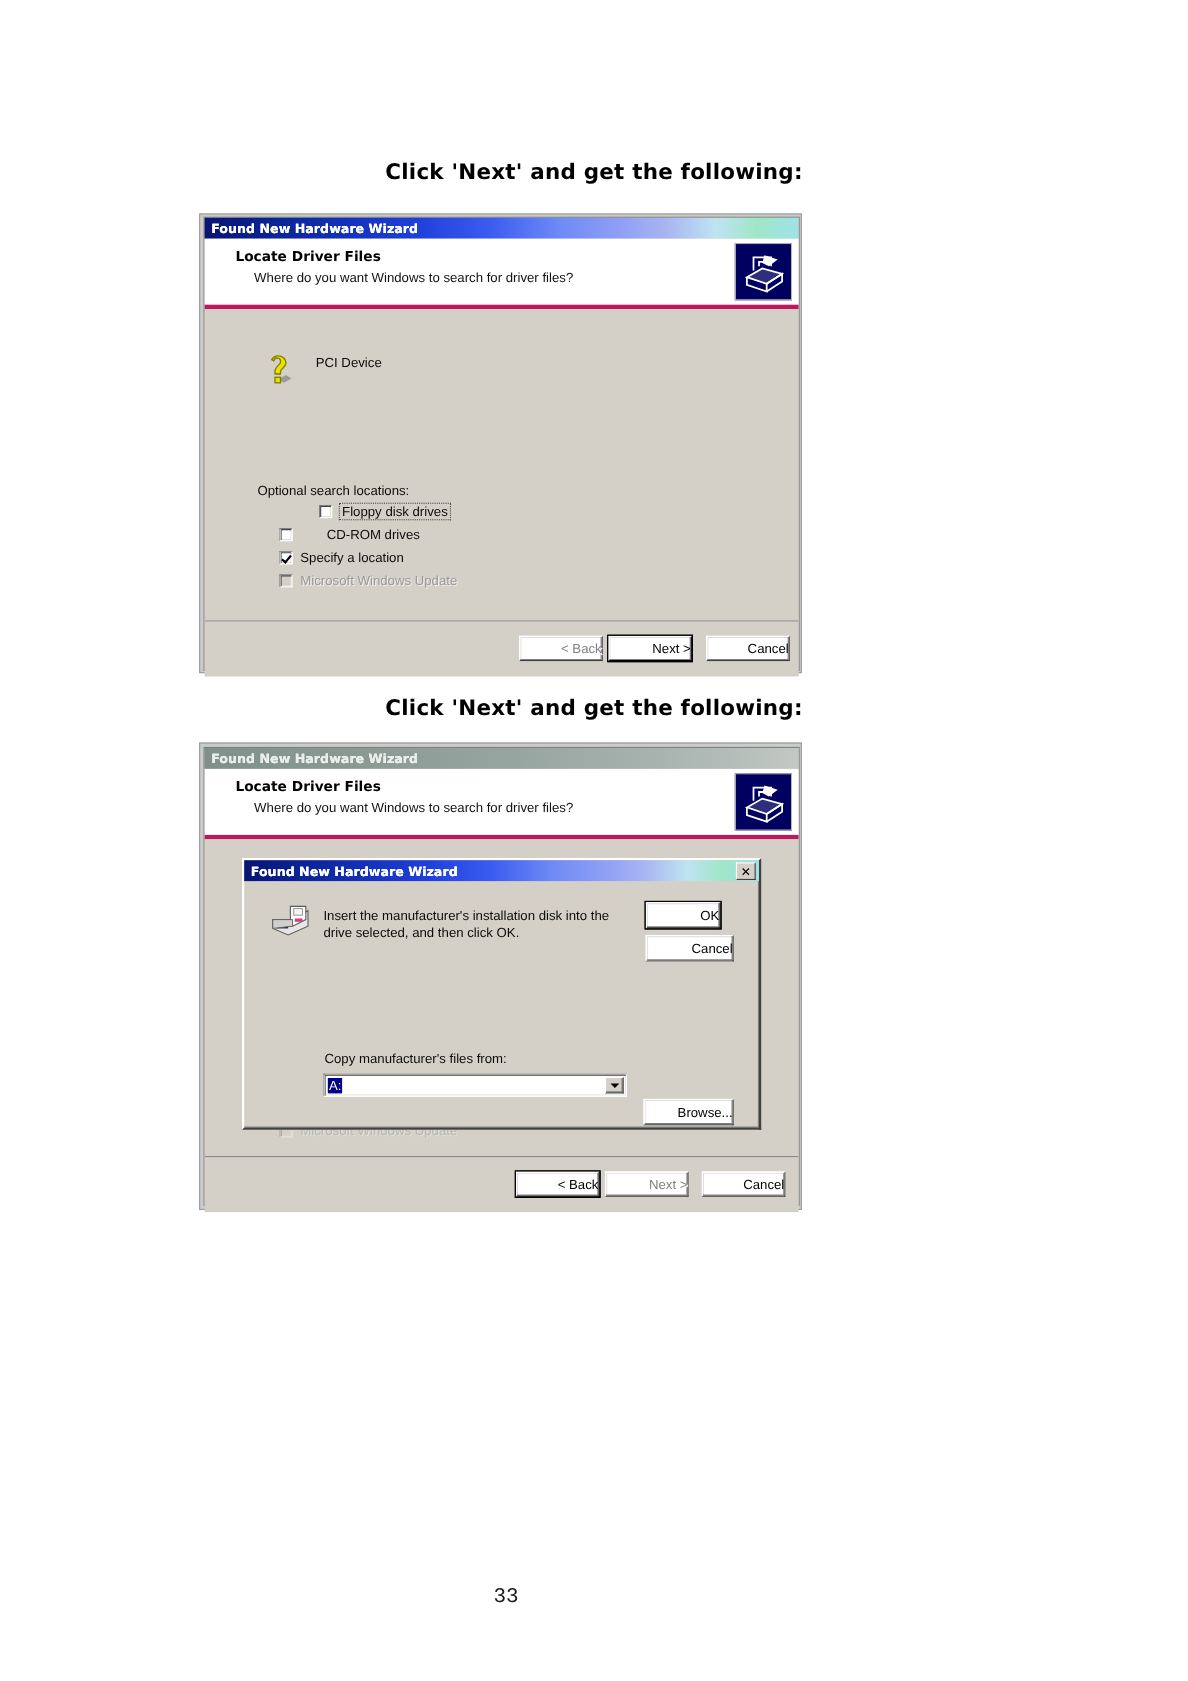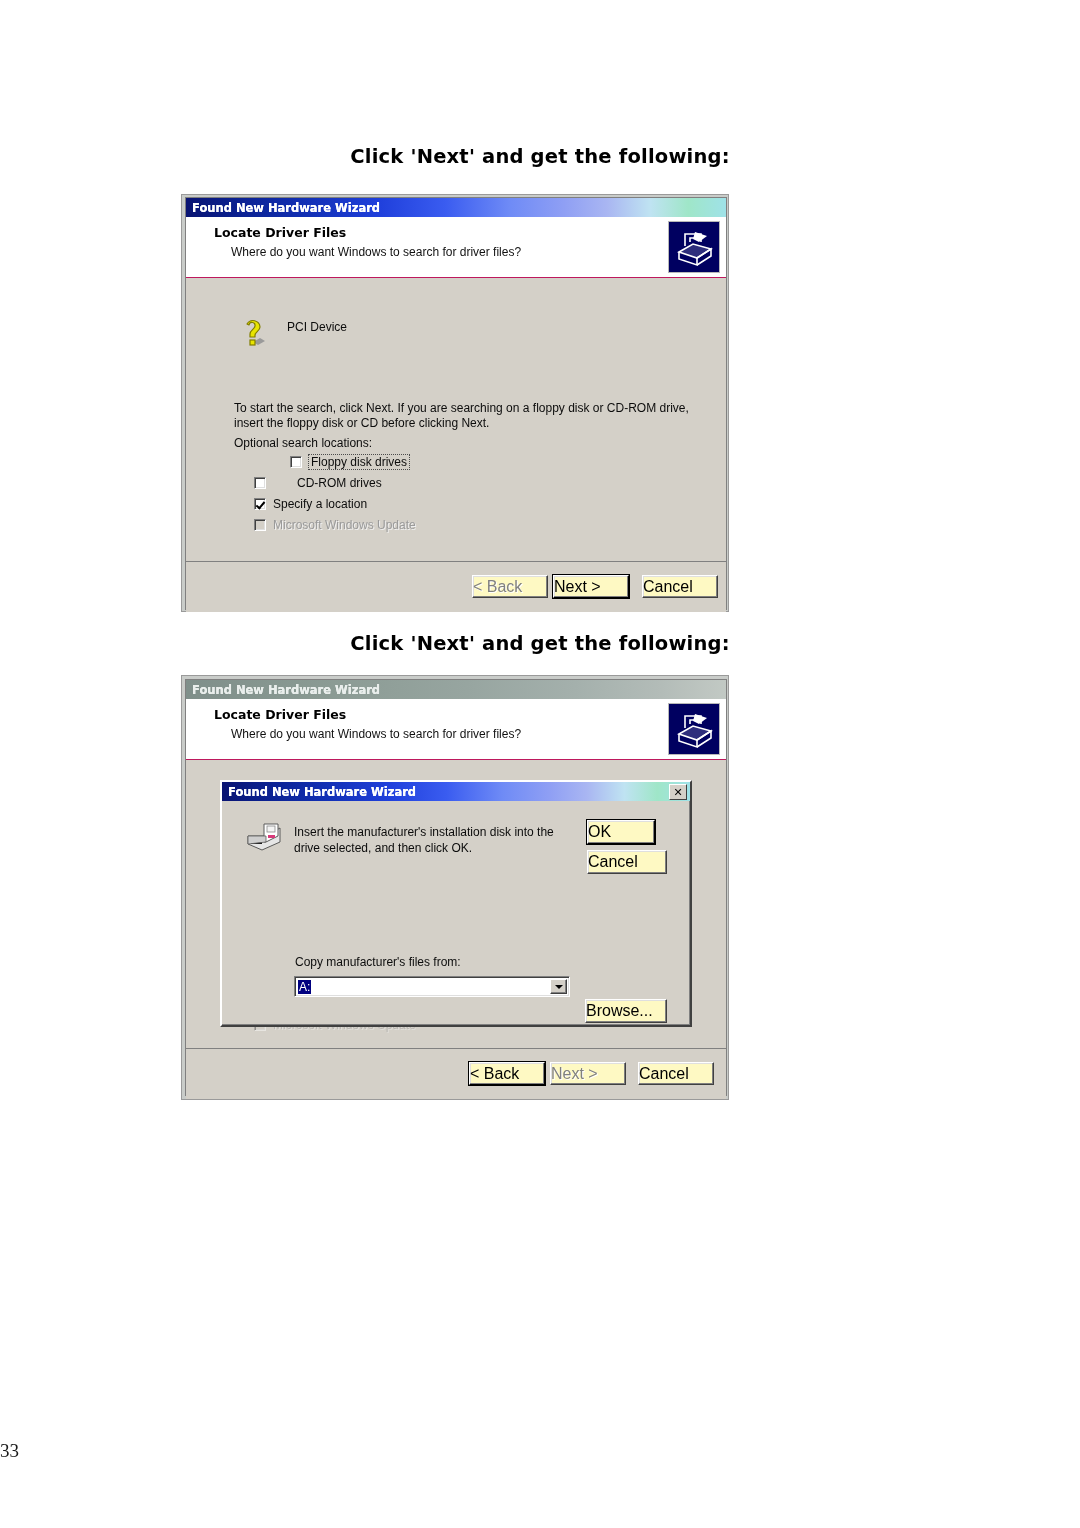--- a/index.html
+++ b/index.html
@@ -28,22 +28,22 @@
     color: #000;
   }
   #heading-1 { top: 145px; }
   #heading-2 { top: 632px; }
 
   .page-number {
     position: absolute;
     left: 0;
     top: 1440px;
     width: 920px;
-    text-align: left;
-    font-family: Liberation Serif, serif;
+    text-align: center;
+    font-family: Liberation Mono, monospace;
     font-size: 19px;
     color: #1b1b1b;
   }
 
   
   .win-dialog {
     position: absolute;
     background: #d4d0c8;
     box-sizing: border-box;
   }
@@ -101,21 +101,21 @@
     font-size: 11px;
     font-weight: bold;
     line-height: 1;
     color: #000;
     cursor: pointer;
   }
 
   
   .wiz-header {
     background: #ffffff;
-    border-bottom: 1px solid #be185d;
+    border-bottom: 4px solid #be185d;
     position: relative;
     height: 60px;
   }
   .wiz-header-title {
     position: absolute;
     left: 28px;
     top: 8px;
     font-family: "DejaVu Sans", sans-serif;
     font-weight: bold;
     font-size: 12.5px;
@@ -159,32 +159,32 @@
     position: absolute;
     font-size: 12px;
     color: #0c0c0c;
     line-height: 15px;
     white-space: pre-line;
   }
 
   
   .btn {
     position: absolute;
-    background: #fef9c3;
+    background: #ffffff;
     border-top: 1px solid #ffffff;
     border-left: 1px solid #ffffff;
     border-right: 1px solid #404040;
     border-bottom: 1px solid #404040;
     box-shadow: inset -1px -1px 0 #808080, inset 1px 1px 0 #dfdfdf;
     font-family: "Liberation Sans", sans-serif;
-    font-size: 16px;
+    font-size: 12px;
     color: #000;
     display: flex;
     align-items: center;
-    justify-content: flex-start;
+    justify-content: flex-end;
     cursor: pointer;
     box-sizing: border-box;
   }
   .btn.default { outline: 1px solid #000; outline-offset: 0px; border-color: #000 #000 #000 #000; }
   .btn.default {
     border-top: 1px solid #ffffff;
     border-left: 1px solid #ffffff;
     border-right: 1px solid #000;
     border-bottom: 1px solid #000;
     box-shadow: inset -1px -1px 0 #808080, inset 1px 1px 0 #dfdfdf, 0 0 0 1px #000;
@@ -331,21 +331,20 @@
         <svg width="34" height="34" viewBox="0 0 34 34">
           <path d="M22 24 L27 27 L20 31 L15 28 Z" fill="#9a9a9a"></path>
           <path d="M9 10 a7 7 0 0 1 13 3 c0 4 -5 5 -5 8 l0 2 l-5 0 l0 -3 c0 -4 5 -5 5 -8 a3 3 0 0 0 -6 -1 z" fill="#e8e400" stroke="#807c00" stroke-width="1.2" stroke-linejoin="round"></path>
           <rect x="12" y="26" width="5" height="5" fill="#e8e400" stroke="#807c00" stroke-width="1.2"></rect>
         </svg>
       </div>
 
       <div class="body-text" style="left:101px; top:42px;">PCI Device</div>
 
 
-      <div class="body-text" style="left:48px; top:123px; width:456px;">To start the search, click Next. If you are searching on a floppy disk or CD-ROM drive, insert the floppy disk or CD before clicking Next.</div>
 
       <div class="body-text" style="left:48px; top:158px;">Optional search locations:</div>
 
       <div class="cb-row" style="left:68px; top:177px;padding-left:36px;">
         <span class="cb-box"></span>
         <span class="cb-label focus">Floppy disk drives</span>
       </div>
 
       <div class="cb-row" style="left:68px; top:198px;gap:24px;">
         <span class="cb-box"></span>

